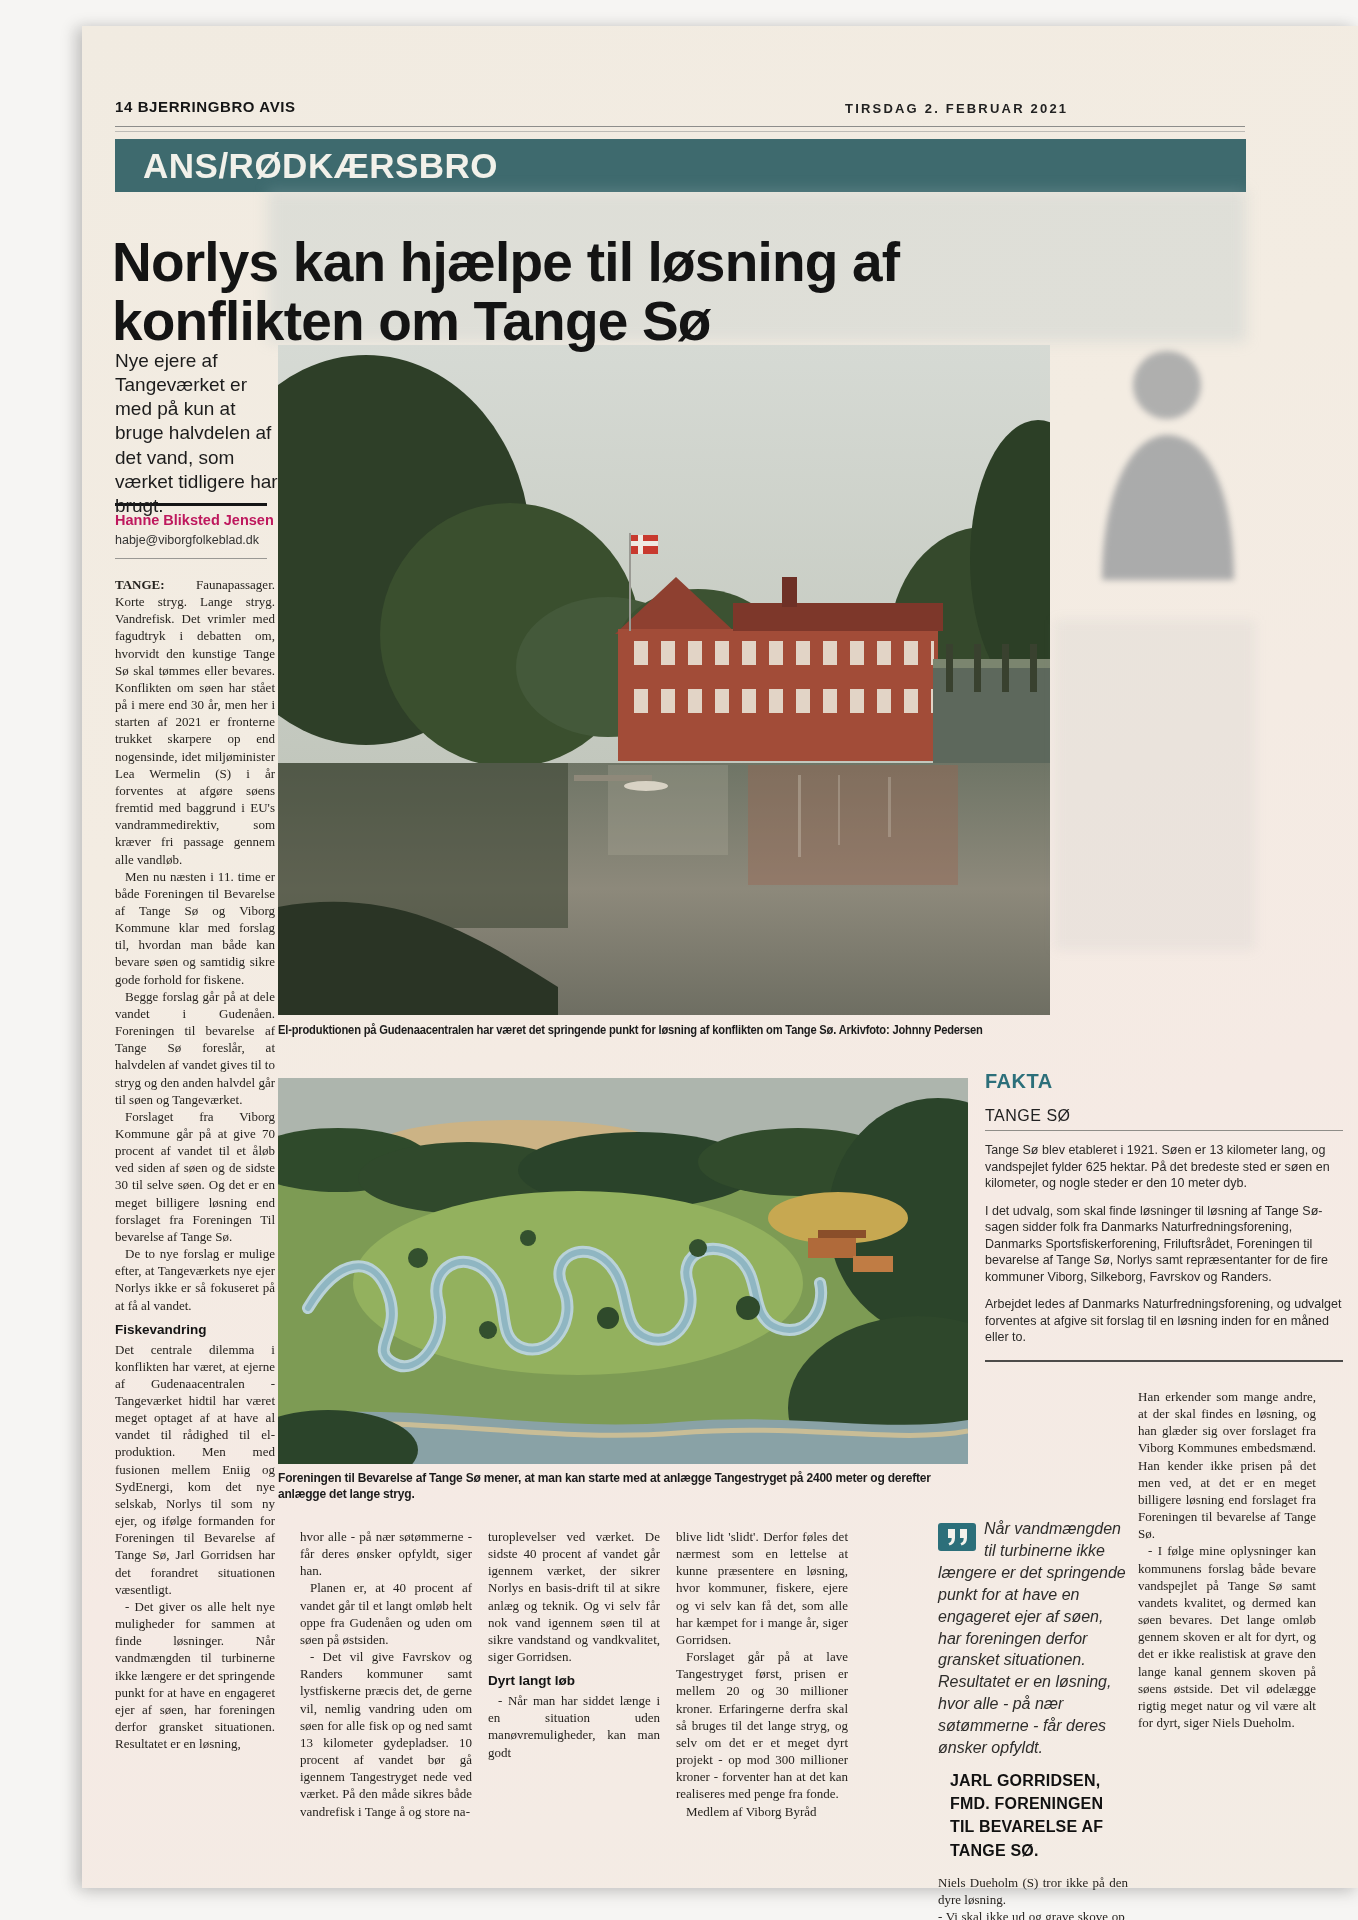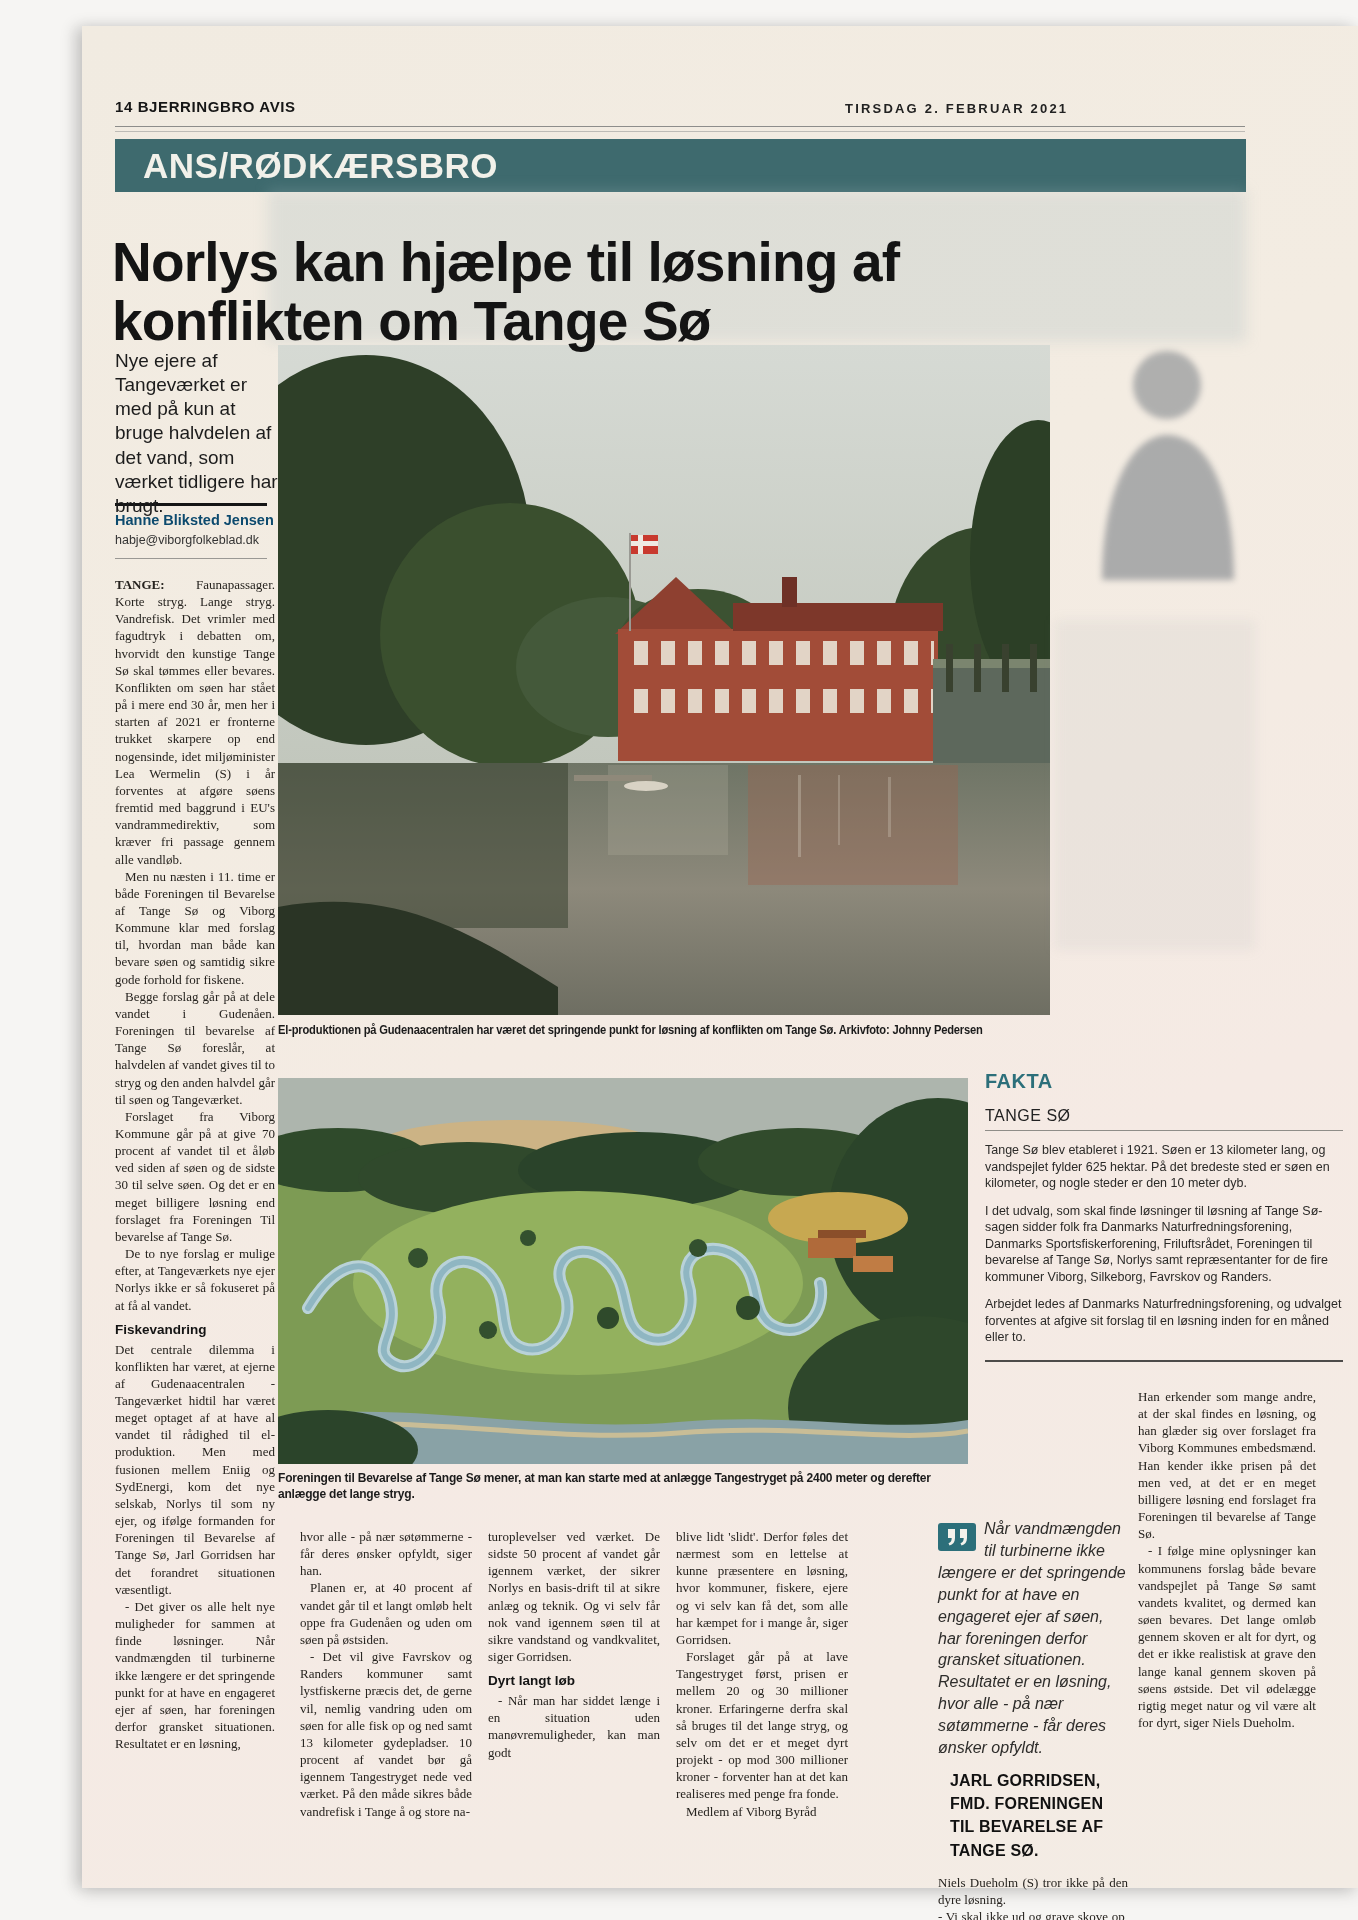--- a/index.html
+++ b/index.html
@@ -16,21 +16,21 @@
   .rule-b{left:115px;top:131px;width:1130px;height:1px;background:#bdbbb6;}
   
   .banner{left:115px;top:139px;width:1131px;height:53px;line-height:54px;padding-left:28px;box-sizing:border-box;
     color:#f2f1ea;font-size:35px;font-weight:700;letter-spacing:.5px;}
   
   .headline{left:112px;top:204px;width:1020px;color:#141414;font-weight:700;font-size:55px;line-height:1.07;letter-spacing:-.8px;z-index:3;margin-top:29px;}
   .bleed-wash{left:268px;top:190px;width:978px;height:152px;background:rgba(168,186,190,.26);filter:blur(7px);z-index:1;}
   
   .lede{left:115px;top:349px;width:168px;font-size:19px;line-height:1.27;color:#1c1c1c;z-index:2;}
   .by-rule1{left:115px;top:503px;width:152px;height:3px;background:#151515;}
-  .by-name{left:115px;top:512px;font-size:14.5px;font-weight:700;color:#0c4a6e;}
+  .by-name{left:115px;top:512px;font-size:14.5px;font-weight:700;color:#be185d;}
   .by-email{left:115px;top:533px;font-size:12.5px;color:#333;}
   .by-rule2{left:115px;top:558px;width:152px;height:1px;background:#9a9894;}
   
   .serif-col{font-family:"Liberation Serif",serif;font-size:13px;line-height:1.32;text-align:justify;color:#26231f;z-index:2;}
   .serif-col p{margin:0;font-family:Liberation Serif, serif;}
   .serif-col p.ind{text-indent:10px;}
   .dateline{font-weight:700;}
   .subhead{font-family:"Liberation Sans",sans-serif;font-weight:700;font-size:13.5px;color:#141414;margin:7px 0 2px;}
   .col1{left:115px;top:576px;width:160px;}
   .col2{left:300px;top:1528px;width:172px;}
@@ -202,21 +202,21 @@
     <p>Arbejdet ledes af Danmarks Naturfredningsforening, og udvalget forventes at afgive sit forslag til en løsning inden for en måned eller to.</p>
     <div class="fakta-endrule"></div>
   </div>
 
   <div class="abs serif-col col2">
     <p>hvor alle - på nær søtømmerne - får deres ønsker opfyldt, siger han.</p>
     <p class="ind">Planen er, at 40 procent af vandet går til et langt omløb helt oppe fra Gudenåen og uden om søen på østsiden.</p>
     <p class="ind">- Det vil give Favrskov og Randers kommuner samt lystfiskerne præcis det, de gerne vil, nemlig vandring uden om søen for alle fisk op og ned samt 13 kilometer gydepladser. 10 procent af vandet bør gå igennem Tangestryget nede ved værket. På den måde sikres både vandrefisk i Tange å og store na-</p>
   </div>
   <div class="abs serif-col col3">
-    <p>turoplevelser ved værket. De sidste 50 procent af vandet går igennem værket, der sikrer Norlys en basis-drift til at sikre anlæg og teknik. Og vi selv får nok vand igennem søen til at sikre vandstand og vandkvalitet, siger Gorridsen.</p>
+    <p>turoplevelser ved værket. De sidste 40 procent af vandet går igennem værket, der sikrer Norlys en basis-drift til at sikre anlæg og teknik. Og vi selv får nok vand igennem søen til at sikre vandstand og vandkvalitet, siger Gorridsen.</p>
     <div class="subhead">Dyrt langt løb</div>
     <p class="ind">- Når man har siddet længe i en situation uden manøvremuligheder, kan man godt</p>
   </div>
   <div class="abs serif-col col4">
     <p>blive lidt 'slidt'. Derfor føles det nærmest som en lettelse at kunne præsentere en løsning, hvor kommuner, fiskere, ejere og vi selv kan få det, som alle har kæmpet for i mange år, siger Gorridsen.</p>
     <p class="ind">Forslaget går på at lave Tangestryget først, prisen er mellem 20 og 30 millioner kroner. Erfaringerne derfra skal så bruges til det lange stryg, og selv om det er et meget dyrt projekt - op mod 300 millioner kroner - forventer han at det kan realiseres med penge fra fonde.</p>
     <p class="ind">Medlem af Viborg Byråd</p>
   </div>
 
   <div class="abs quotecol">

